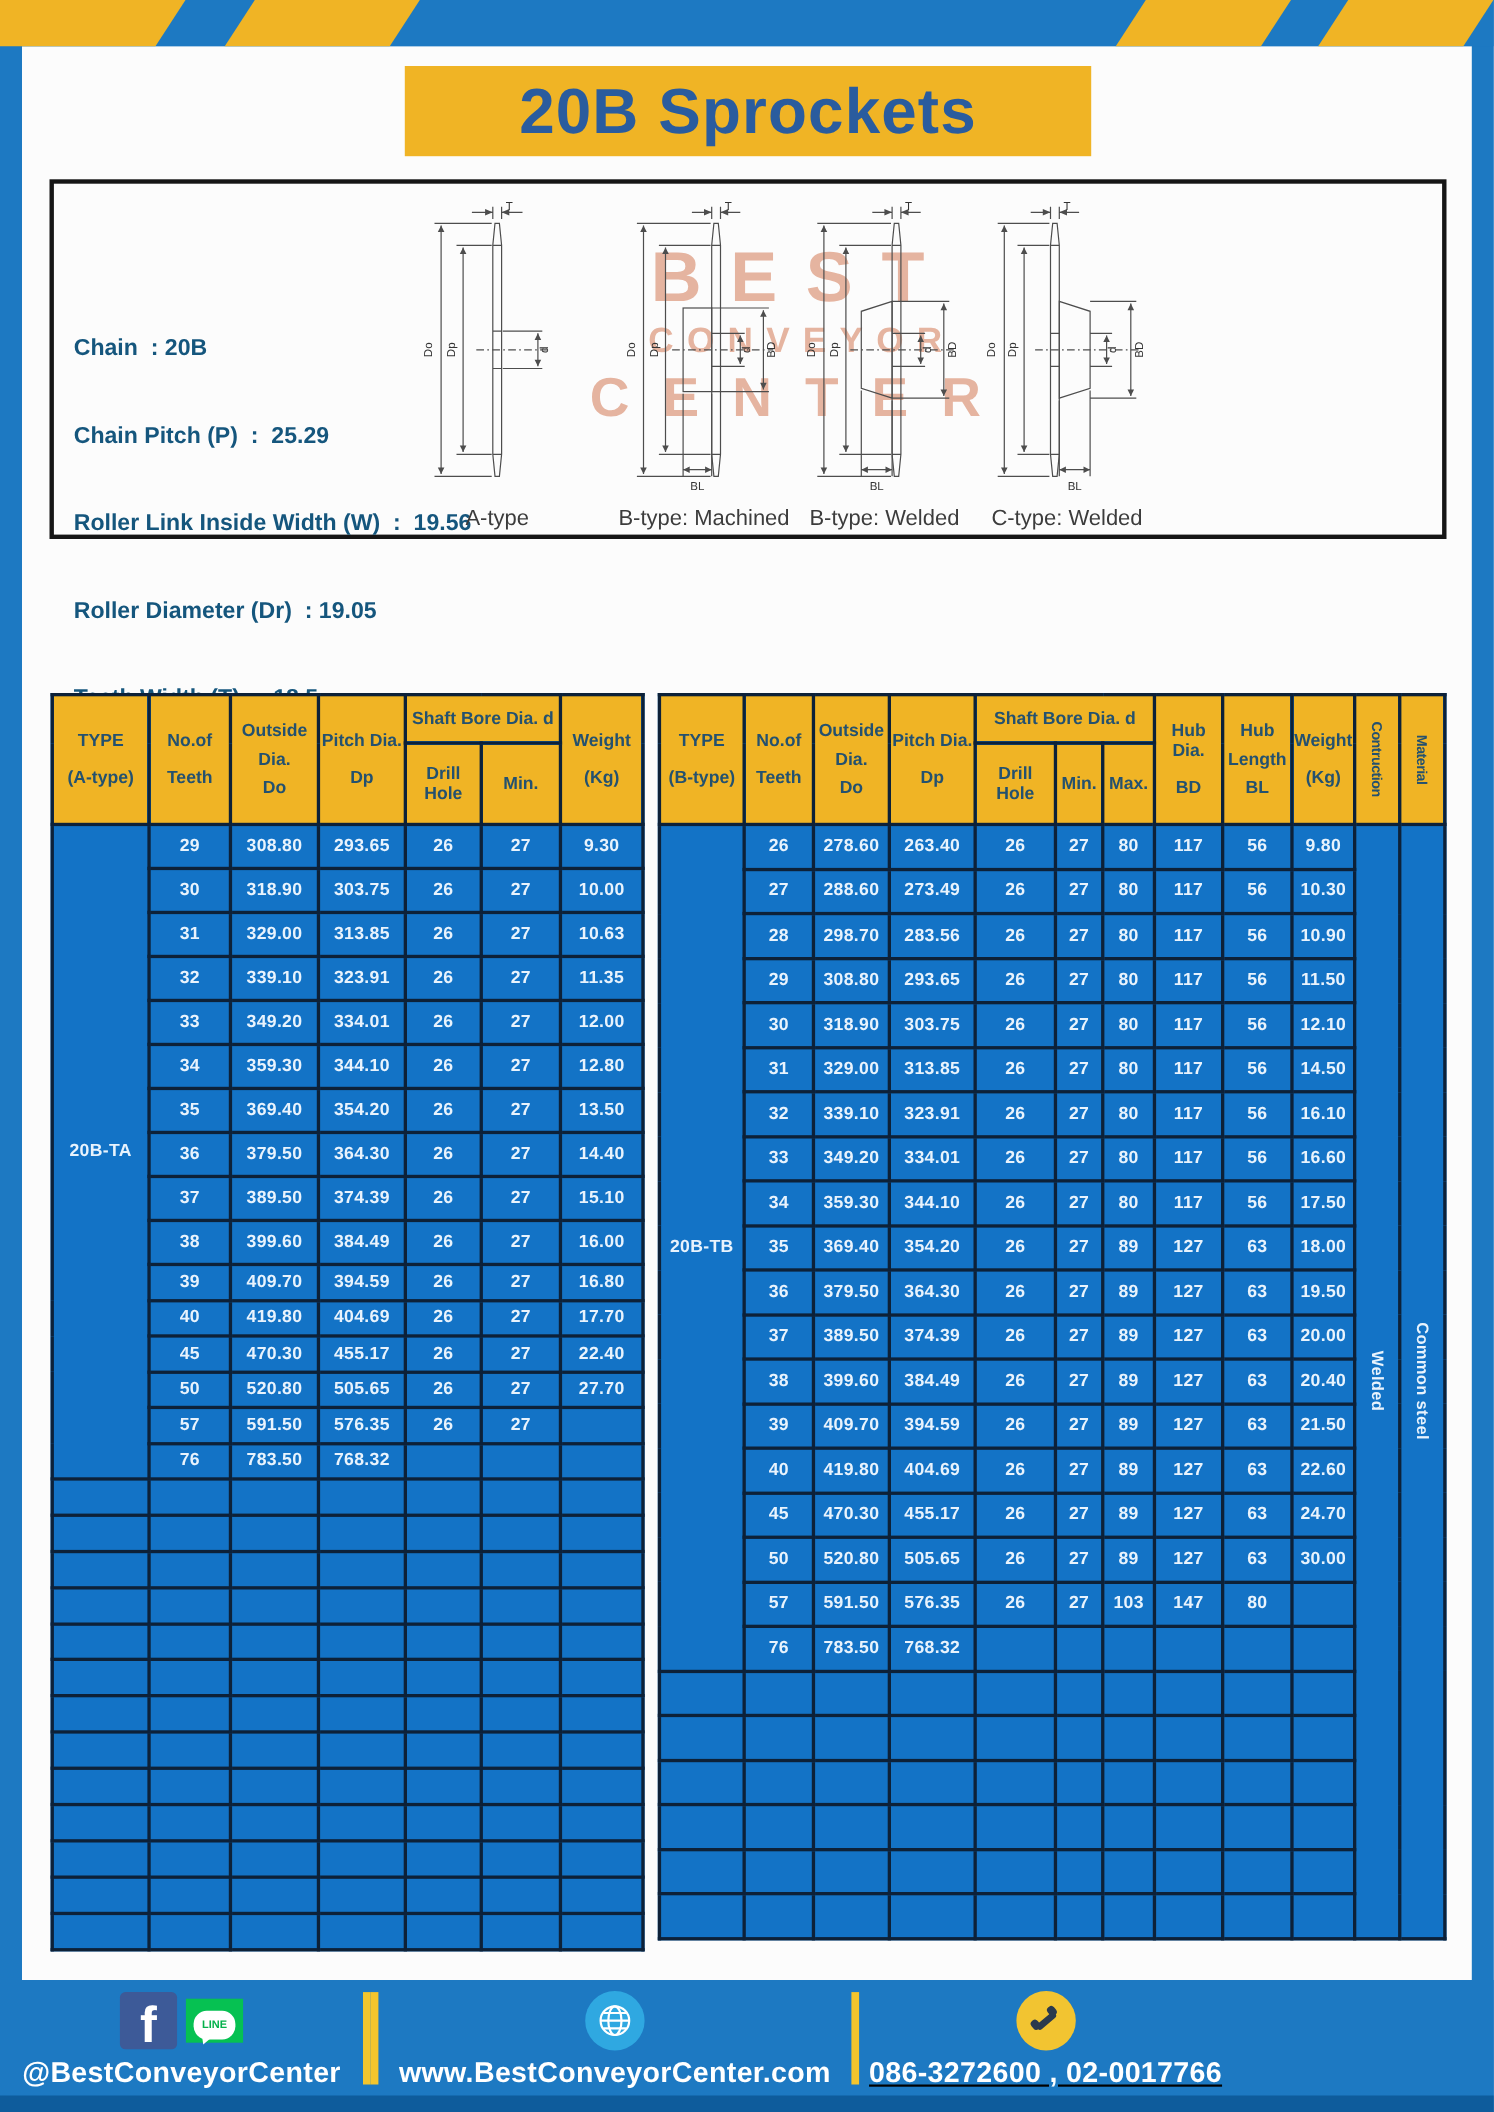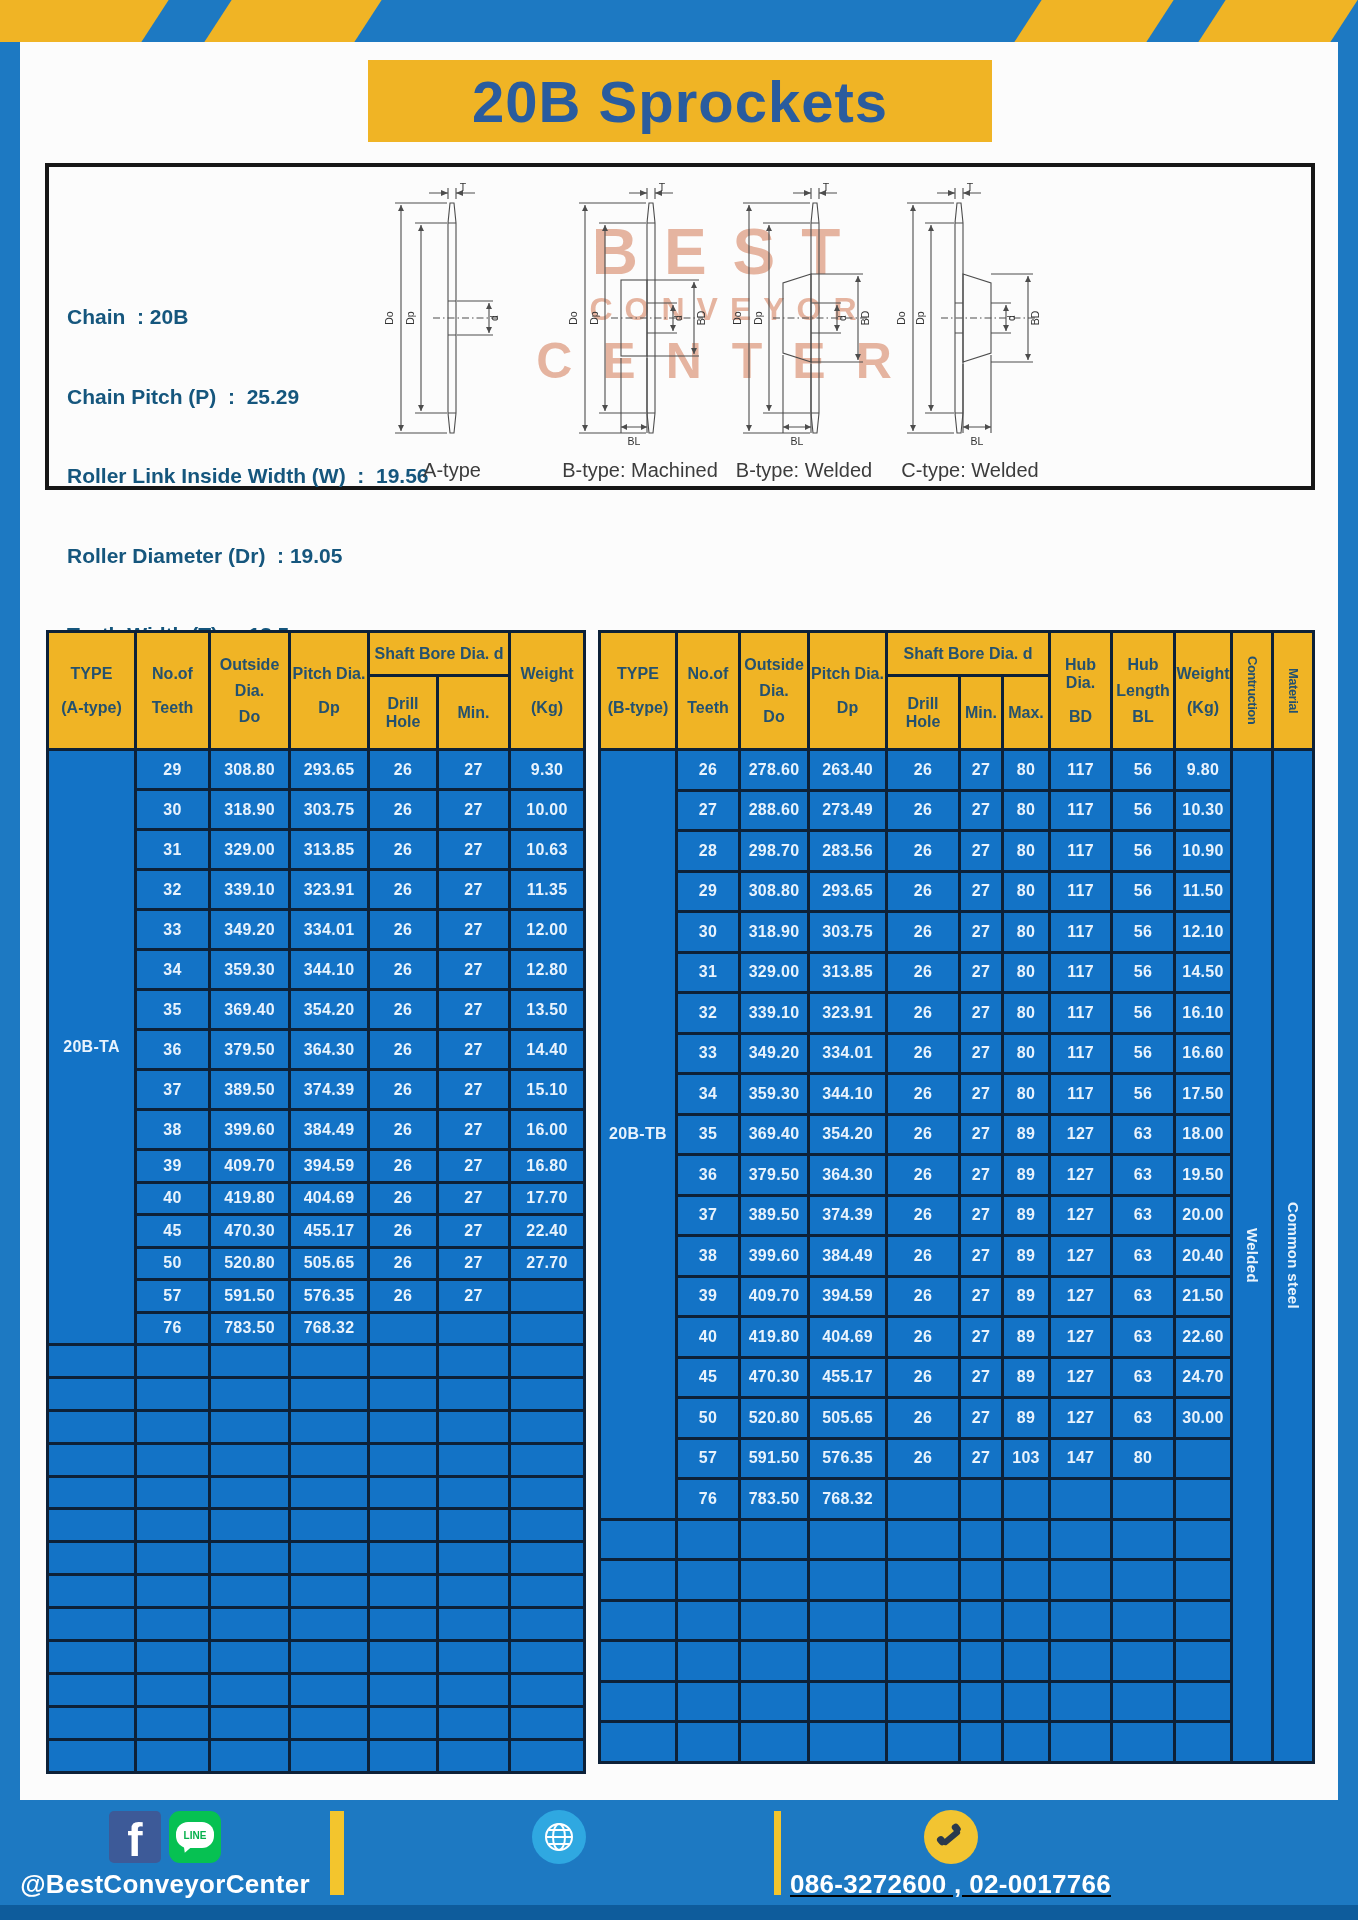--- a/index.html
+++ b/index.html
@@ -44,21 +44,21 @@
   
   .footer{position:absolute;left:0;bottom:0;width:1358px;height:120px;background:#1d79c2;}
   .footer-strip{position:absolute;left:0;bottom:0;width:100%;height:15px;background:#0e5c9c;}
   .footer-row{position:absolute;left:0;top:0;width:1358px;height:105px;display:flex;align-items:stretch;}
   .fsec{display:flex;flex-direction:column;align-items:center;justify-content:flex-start;padding-top:9px;}
   .f1{width:330px;} .f2{width:245px;} .f3{width:430px;} .f4{width:339px;text-decoration:underline;}
   .fdiv{width:7px;height:84px;background:#f3c52d;align-self:center;}
   .ficons{display:flex;gap:8px;height:56px;align-items:center;}
   .flabel{margin-top:4px;color:#fff;font-weight:bold;font-size:26px;letter-spacing:.3px;}
   .fb-icon{width:52px;height:52px;background:#3d5a98;border-radius:5px;color:#fff;font-size:46px;font-weight:bold;display:flex;align-items:flex-end;justify-content:center;line-height:.95;}
-  .line-icon{width:52px;height:52px;background:#06c152;border-radius:11px;position:relative;}
+  .line-icon{width:52px;height:40px;background:#06c152;border-radius:0;position:relative;}
   .line-bubble{position:absolute;left:7px;top:11px;width:38px;height:26px;background:#fff;border-radius:12px;display:flex;align-items:center;justify-content:center;color:#06b14c;font-size:10px;font-weight:bold;}
   .line-tail{position:absolute;left:13px;top:34px;width:0;height:0;border-left:4px solid transparent;border-right:5px solid transparent;border-top:8px solid #fff;transform:rotate(18deg);}
   .round-icon{width:54px;height:54px;border-radius:50%;display:flex;align-items:center;justify-content:center;}
   .mail{background:#c8281c;}
   .globe{background:#2fa8e1;}
   .phone{background:#f2c431;}
 </style>
 </head>
 <body>
 
@@ -870,20 +870,21 @@
         <div class="round-icon globe">
           <svg width="34" height="34" viewBox="0 0 34 34">
             <g stroke="#fff" stroke-width="2" fill="none">
               <circle cx="17" cy="17" r="13"></circle>
               <ellipse cx="17" cy="17" rx="6" ry="13"></ellipse>
               <path d="M4 17 H30 M6.5 10 H27.5 M6.5 24 H27.5"></path>
             </g>
           </svg>
         </div>
       </div>
+      <div class="flabel">www.BestConveyorCenter.com</div>
     </div>
     <div class="fdiv"></div>
     <div class="fsec f4">
       <div class="ficons">
         <div class="round-icon phone">
           <svg width="36" height="36" viewBox="0 0 54 54">
             <g transform="rotate(-40 27 27)" fill="#2b3a4d">
               <rect x="11" y="23" width="32" height="9" rx="4.5"></rect>
               <rect x="7" y="15" width="11" height="14" rx="5"></rect>
               <rect x="36" y="15" width="11" height="14" rx="5"></rect>

